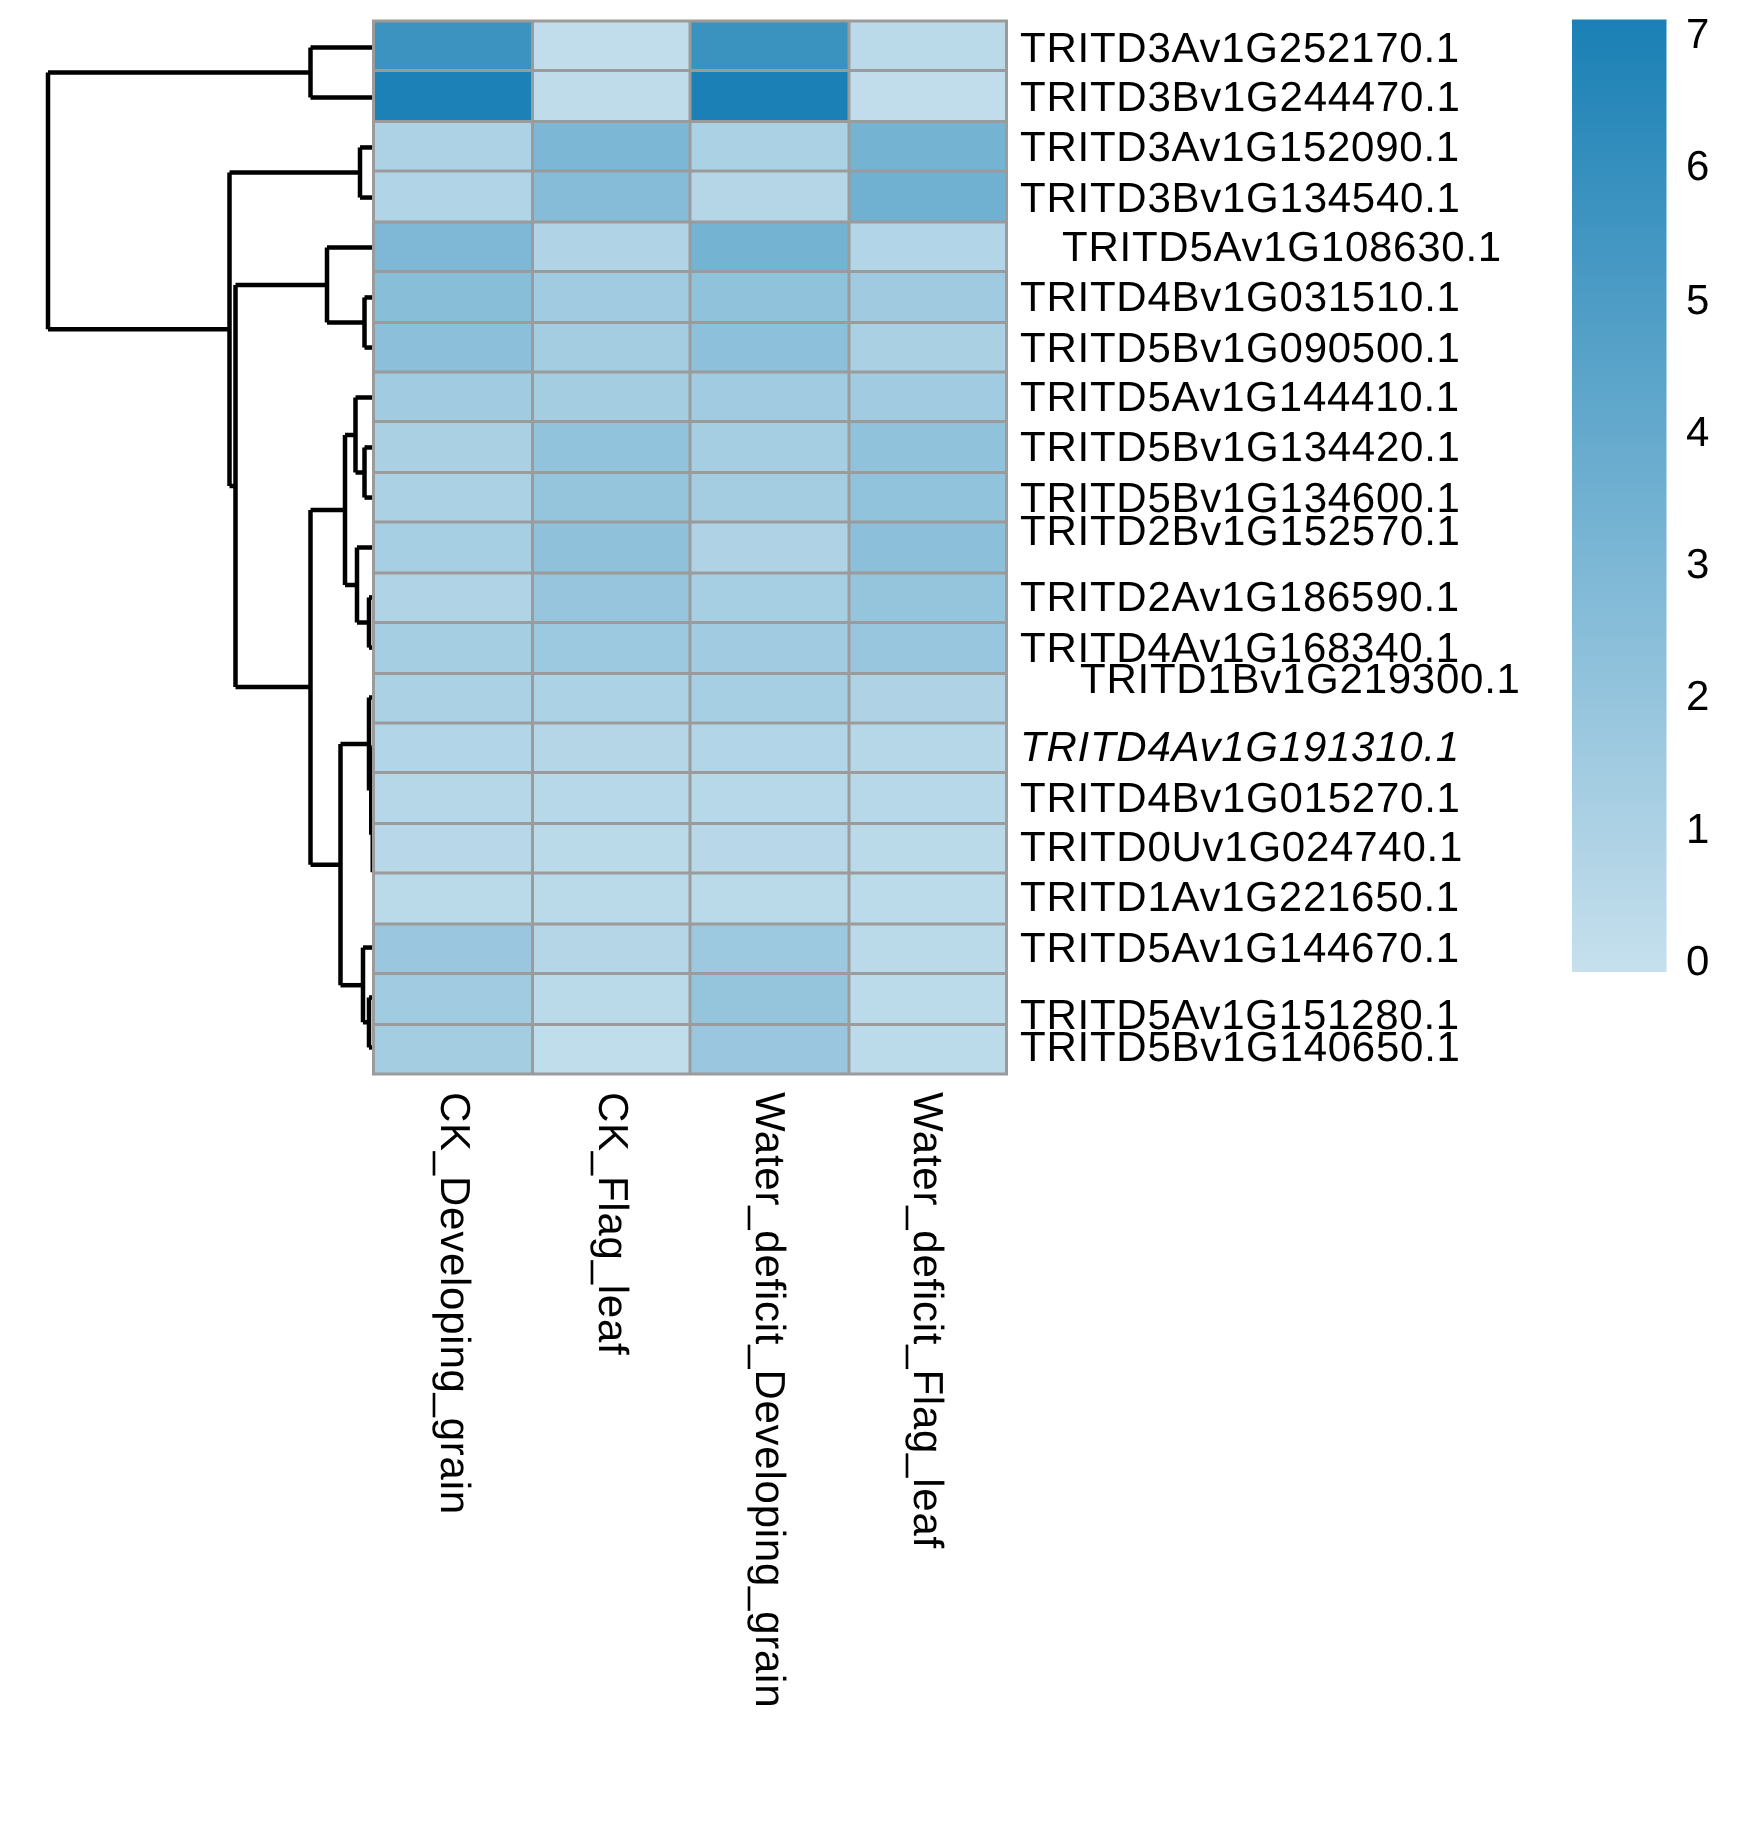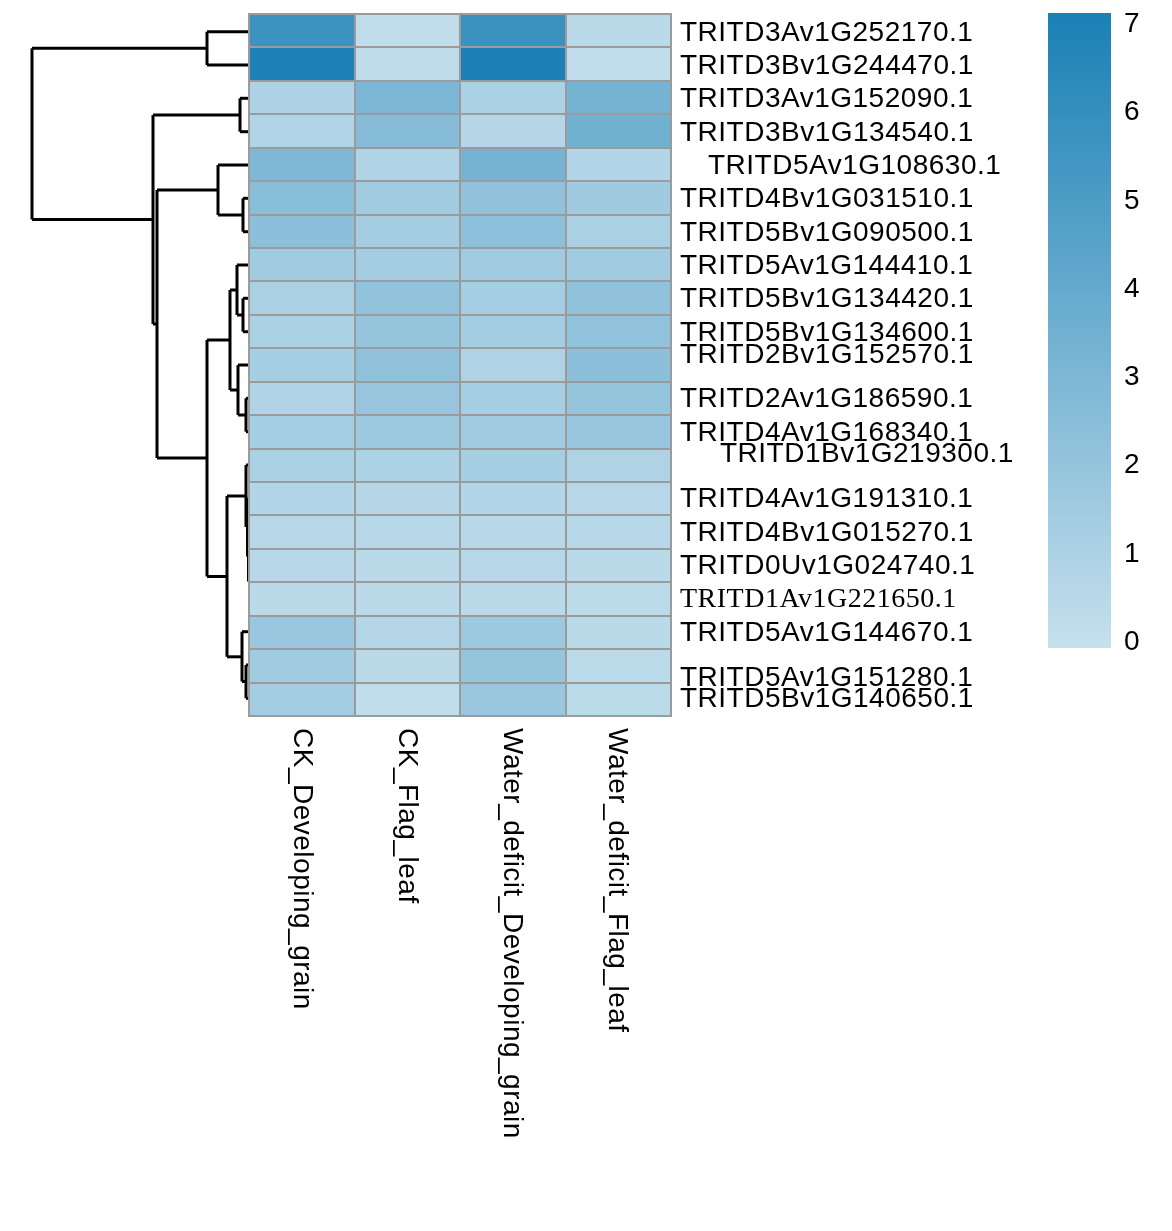--- a/index.html
+++ b/index.html
@@ -187,24 +187,24 @@
       <div class="row-label" style="top: 148px; margin-left: 28px;">TRITD5Av1G108630.1</div>
       <div class="row-label" style="top: 181.333px;">TRITD4Bv1G031510.1</div>
       <div class="row-label" style="top: 214.667px;">TRITD5Bv1G090500.1</div>
       <div class="row-label" style="top: 248px;">TRITD5Av1G144410.1</div>
       <div class="row-label" style="top: 281.333px;">TRITD5Bv1G134420.1</div>
       <div class="row-label" style="top: 314.667px;">TRITD5Bv1G134600.1</div>
       <div class="row-label" style="top: 337px;">TRITD2Bv1G152570.1</div>
       <div class="row-label" style="top: 381.333px;">TRITD2Av1G186590.1</div>
       <div class="row-label" style="top: 414.667px;">TRITD4Av1G168340.1</div>
       <div class="row-label" style="top: 436px; margin-left: 40px;">TRITD1Bv1G219300.1</div>
-      <div class="row-label" style="top: 481.333px;">TRITD4Av1G191310.1</div>
+      <div class="row-label" style="top: 481.333px; font-style: italic;">TRITD4Av1G191310.1</div>
       <div class="row-label" style="top: 514.667px;">TRITD4Bv1G015270.1</div>
       <div class="row-label" style="top: 548px;">TRITD0Uv1G024740.1</div>
-      <div class="row-label" style="top: 581.333px; font-family: Liberation Serif, serif;">TRITD1Av1G221650.1</div>
+      <div class="row-label" style="top: 581.333px;">TRITD1Av1G221650.1</div>
       <div class="row-label" style="top: 614.667px;">TRITD5Av1G144670.1</div>
       <div class="row-label" style="top: 660px;">TRITD5Av1G151280.1</div>
       <div class="row-label" style="top: 681.333px;">TRITD5Bv1G140650.1</div>
     </div>
   <div id="col-labels">
       <div class="col-label" style="left: 318.5px;">CK_Developing_grain</div>
       <div class="col-label" style="left: 423.5px;">CK_Flag_leaf</div>
       <div class="col-label" style="left: 528.5px;">Water_deficit_Developing_grain</div>
       <div class="col-label" style="left: 633.5px;">Water_deficit_Flag_leaf</div>
     </div>

